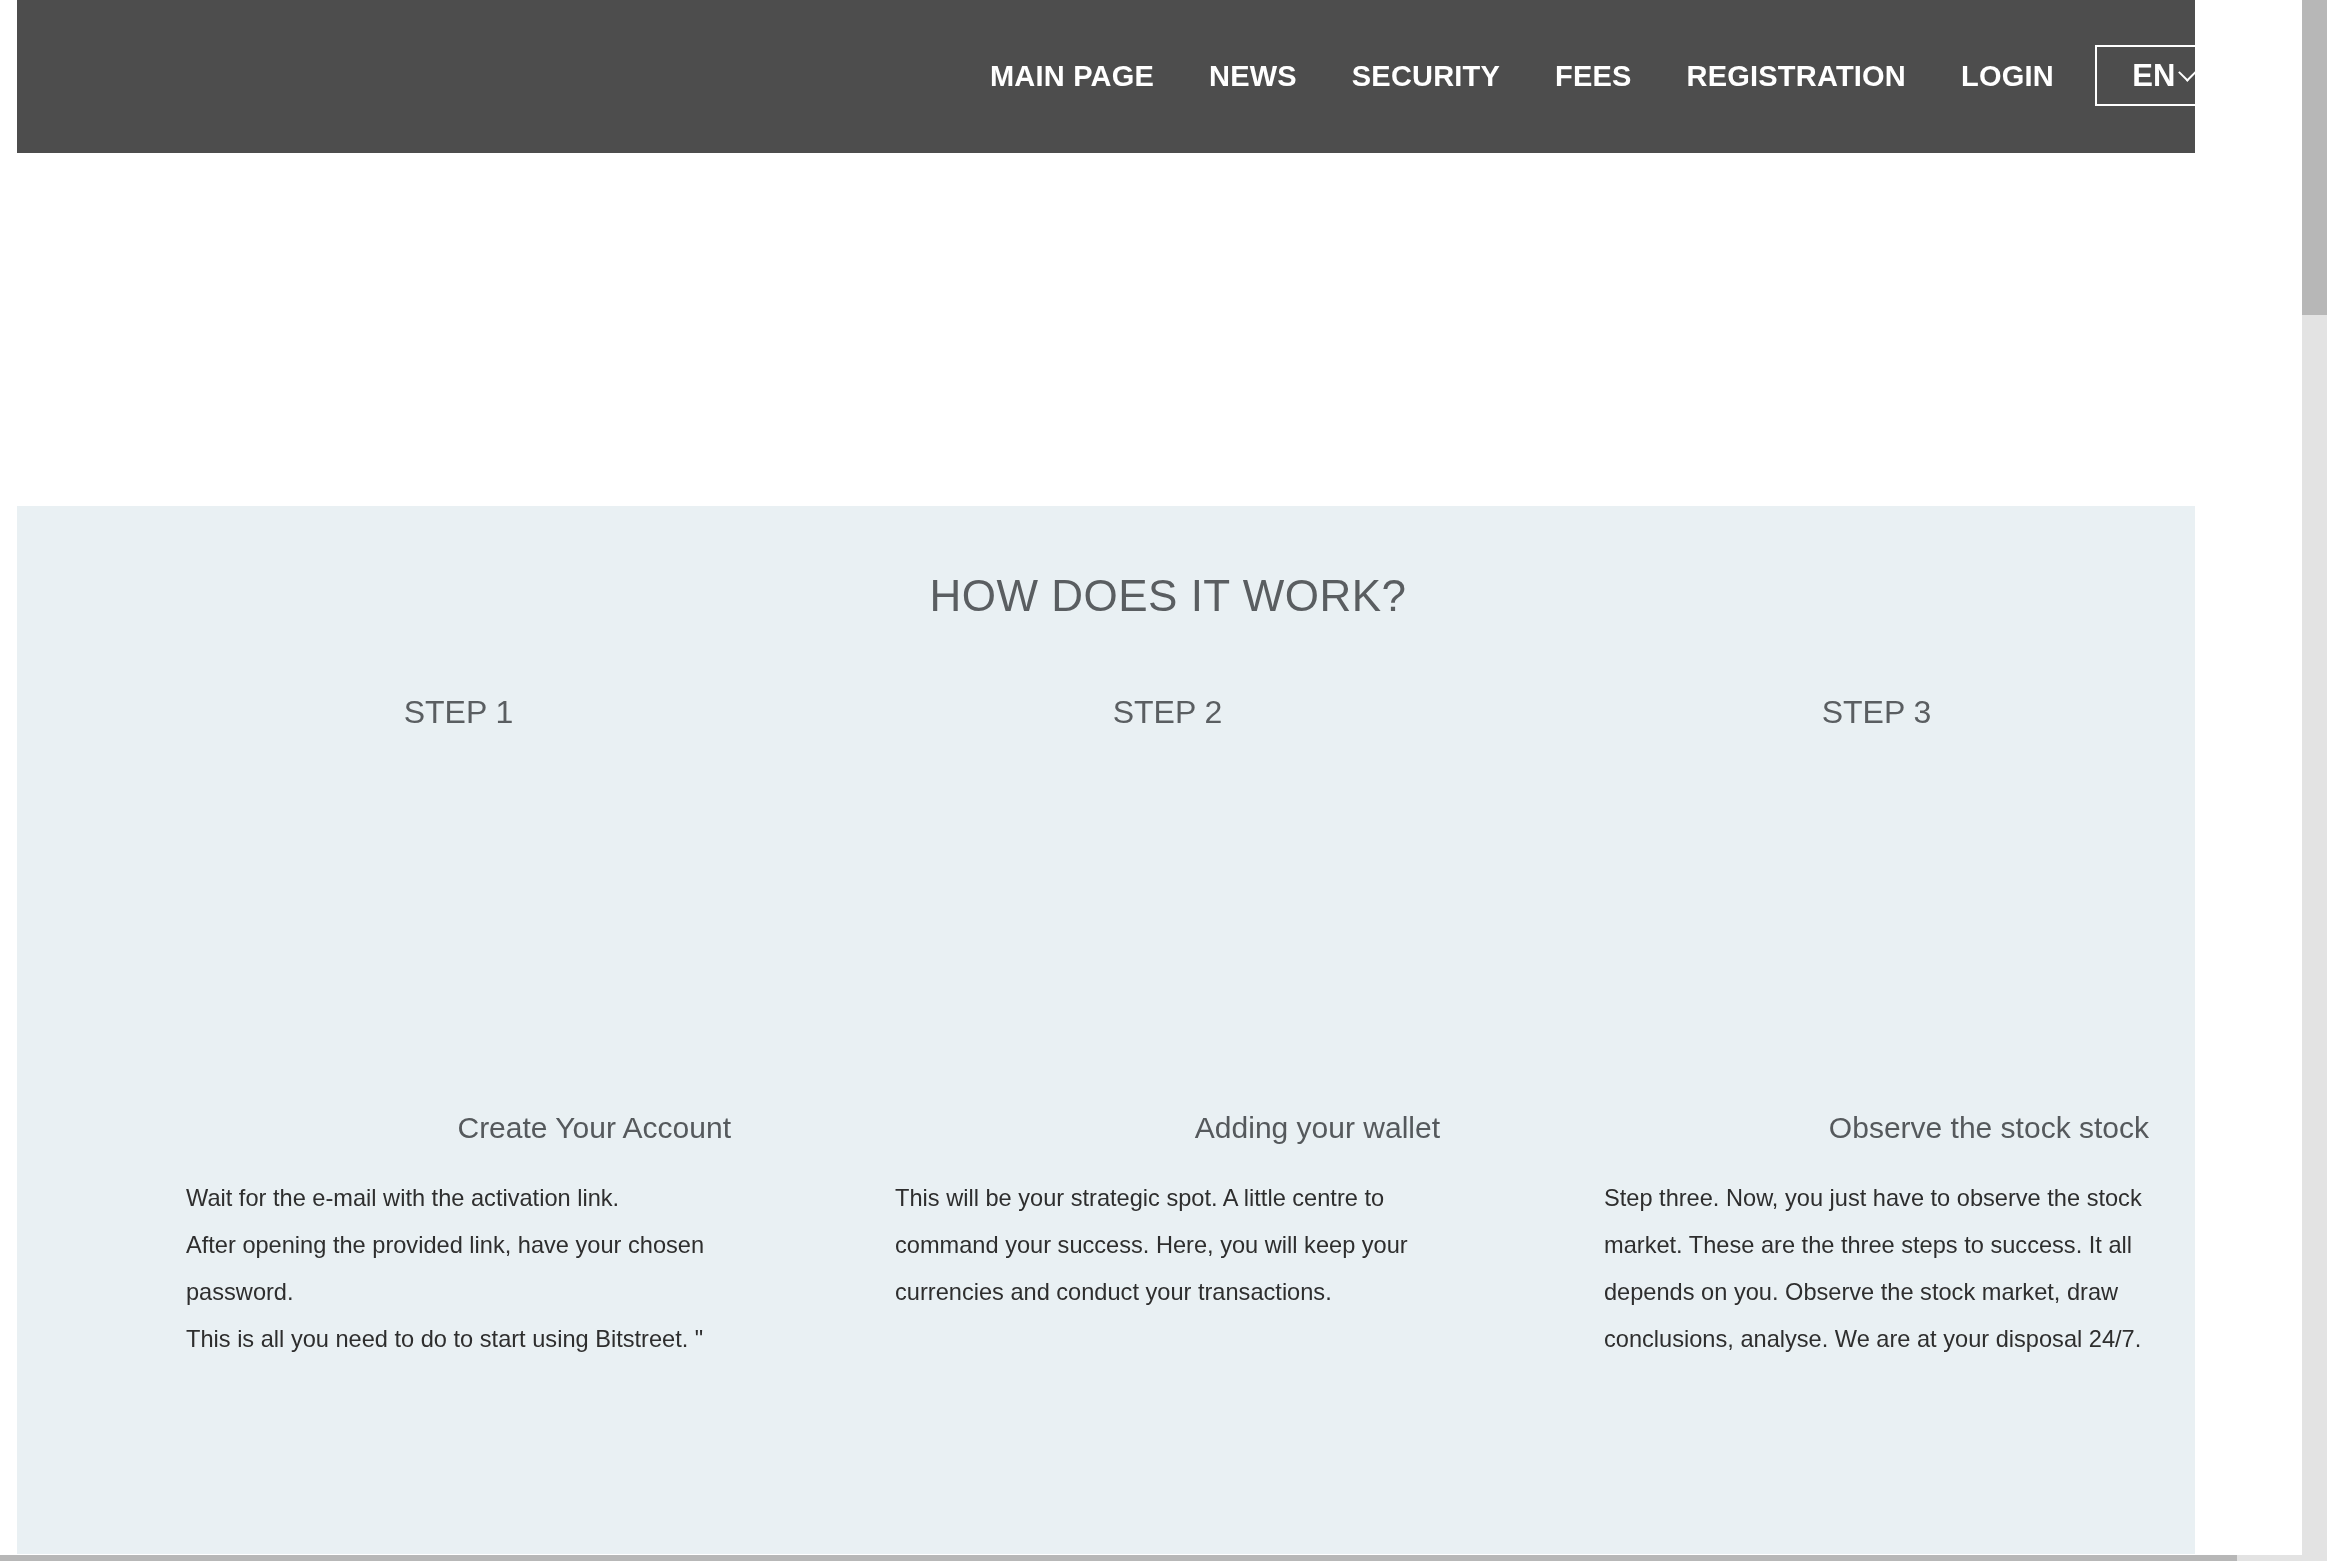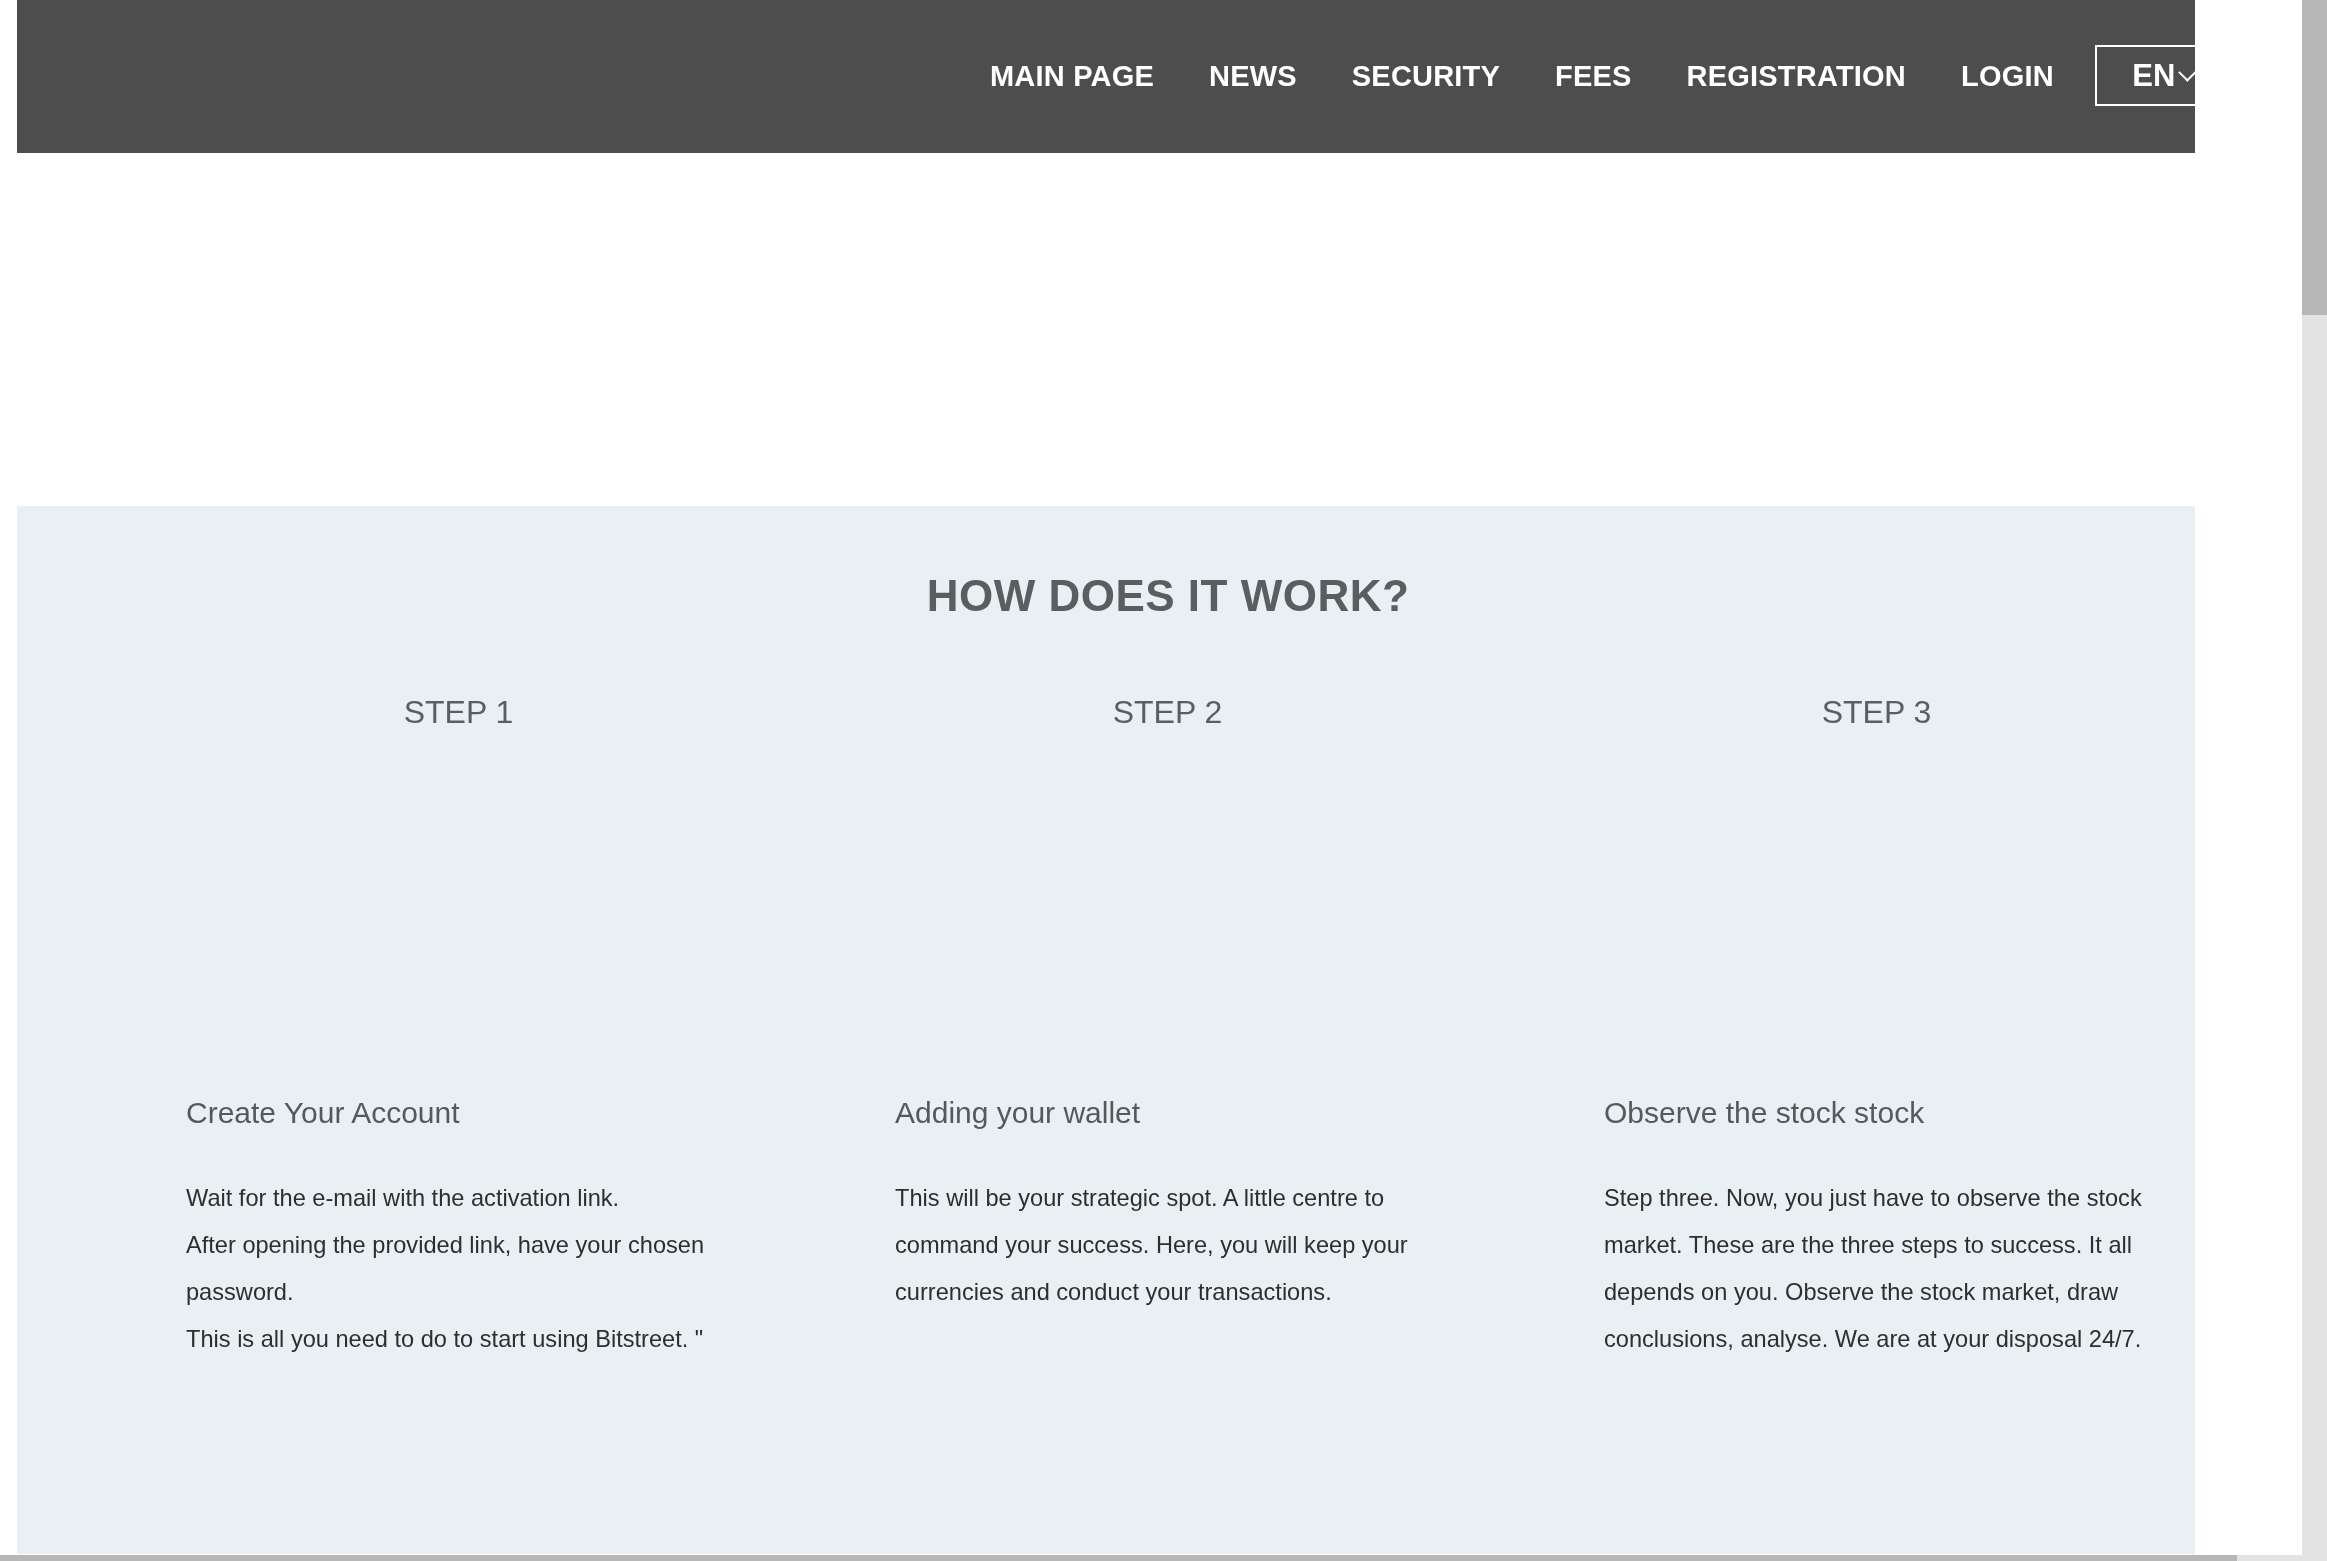--- a/index.html
+++ b/index.html
@@ -13,25 +13,25 @@
   .nav a { color: #ffffff; text-decoration: none; font-size: 29px; font-weight: bold; letter-spacing: 0.2px; margin-right: 55px; white-space: nowrap; }
   .nav a:first-child { margin-left: 27px; }
   .lang { position: absolute; left: 2078px; top: 45px; width: 136px; height: 61px; border: 2.7px solid #ffffff; color: #fff;
           display: flex; align-items: center; justify-content: center; font-size: 31px; font-weight: bold; cursor: pointer; }
   .lang .chev { display: inline-block; width: 12.7px; height: 12.7px; border-right: 2.7px solid #fff; border-bottom: 2.7px solid #fff;
                 transform: rotate(45deg); margin-left: 5.5px; margin-top: -7.3px; }
 
   .hero { position: absolute; left: 0; top: 153px; width: 2302px; height: 354px; background: #ffffff; }
 
   .how { position: absolute; left: 0; top: 506px; width: 2302px; height: 1048px; background: #e9f0f3; }
-  .how h2 { position: absolute; left: 0; top: 65px; width: 2302px; text-align: center; font-size: 44px; font-weight: bold; color: #5a5e61; letter-spacing: 0.5px; }
+  .how h2 { position: absolute; left: 0; top: 65px; width: 2302px; text-align: center; font-size: 44px; font-weight: normal; color: #5a5e61; letter-spacing: 0.5px; }
 
   .step { position: absolute; top: 0; width: 545px; }
   .step .step-label { position: absolute; top: 188px; left: 0; width: 545px; text-align: center; font-size: 32px; font-weight: normal; color: #5a5e61; }
-  .step .step-title { position: absolute; top: 590px; left: 0; width: 545px; text-align: left; font-size: 30px; color: #55595c; }
+  .step .step-title { position: absolute; top: 605px; left: 0; width: 545px; text-align: right; font-size: 30px; color: #55595c; }
   .step .step-body { position: absolute; top: 669px; left: 0; width: 545px; font-size: 23.6px; line-height: 47px; color: #2e2e2e; }
   .step .step-body p { margin: 0; }
   .step .step-body a { color: #3b87c8; font-weight: bold; text-decoration: none; }
 
   .share { position: absolute; left: 2230px; top: 363px; width: 82px; height: 537px; background: #fff; border: 1.8px solid #cfcfcf; border-right: none; }
   .share .btn { position: absolute; left: 3.6px; width: 73px; height: 65px; border-radius: 3.6px 0 0 3.6px; display: flex; align-items: center; justify-content: center; color: #fff; cursor: pointer; }
   .share .btn svg { width: 31px; height: 31px; }
 
   .vscroll { position: absolute; left: 2302px; top: 0; width: 25.5px; height: 1562px; background: #e3e3e3; }
   .vscroll .thumb { position: absolute; left: 0; top: 0; width: 25.5px; height: 315px; background: #b7b7b7; }

